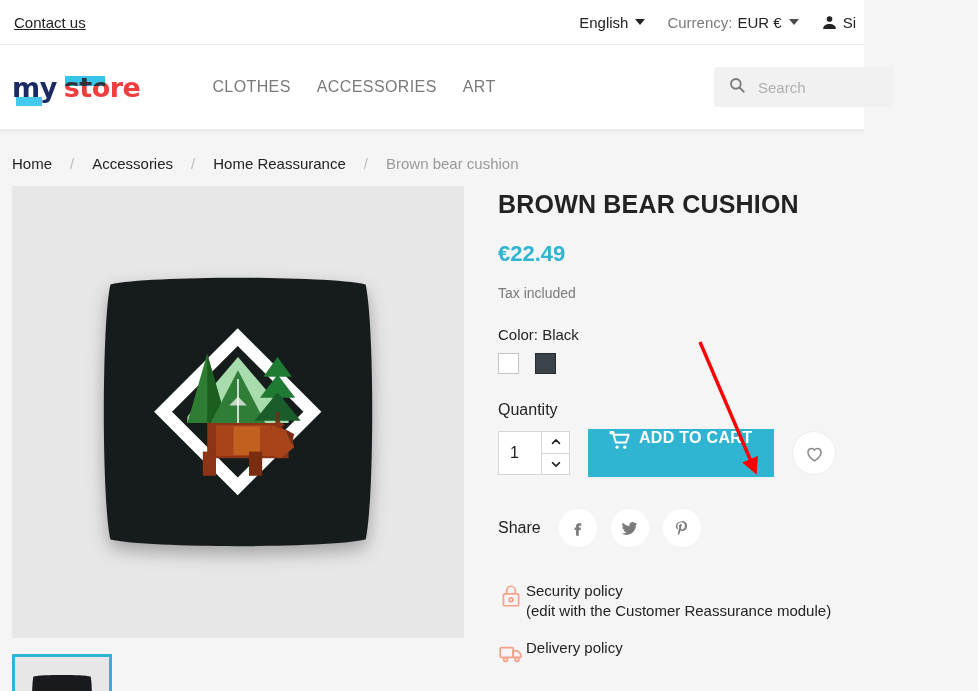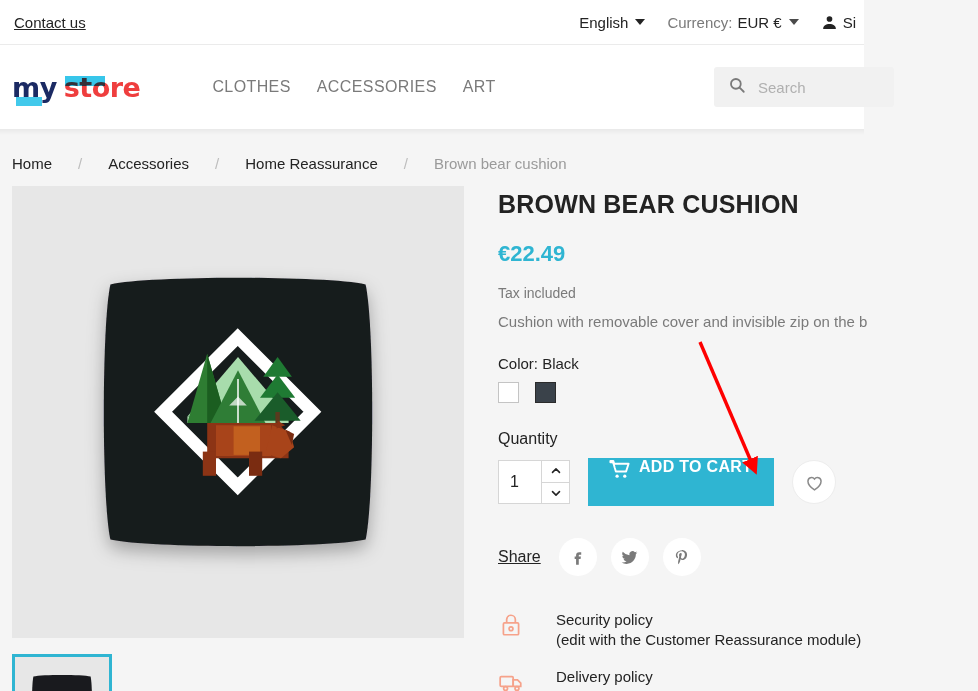--- a/index.html
+++ b/index.html
@@ -73,21 +73,21 @@
   .search-input {
     border: none; background: transparent; outline: none;
     font-size: 15px; color: #9a9a9a; width: 100%;
     font-family: "Liberation Sans", sans-serif;
   }
   .search-input::placeholder { color: #b0b0b0; }
   .header-shadow { height: 6px; background: linear-gradient(#e9e9e9, #f5f5f5); }
 
   
   .breadcrumb {
-    display: flex; align-items: center; gap: 26px;
+    display: flex; align-items: center; gap: 18px;
     padding: 20px 0 14px 12px; font-size: 15px;
   }
   .breadcrumb a { color: #232323; text-decoration: none; cursor: pointer; }
   .breadcrumb .sep { color: #bdbdbd; }
   .breadcrumb .current { color: #9a9a9a; }
 
   
   .main { display: flex; padding: 0 0 0 12px; gap: 34px; }
 
   
@@ -155,30 +155,30 @@
   }
   .wishlist-btn {
     width: 44px; height: 44px; border-radius: 50%; background: #fff;
     border: 1px solid #ededed; display: flex; align-items: center;
     justify-content: center; cursor: pointer;
   }
 
   .share-row {
     display: flex; align-items: center; gap: 14px; margin-top: 32px;
   }
-  .share-label { font-size: 16px; color: #232323; margin-right: 4px; text-decoration: underline; }
+  .share-label { font-size: 16px; color: #232323; margin-right: 4px; }
   .social {
     width: 38px; height: 38px; border-radius: 50%; background: #fff;
     display: flex; align-items: center; justify-content: center;
     cursor: pointer; color: #7a7a7a;
   }
 
   .policies { margin-top: 34px; }
   .policy {
-    display: flex; align-items: flex-start; gap: 30px; margin-bottom: 16px;
+    display: flex; align-items: flex-start; gap: 0; margin-bottom: 16px;
   }
   .policy-icon { width: 28px; flex: 0 0 28px; padding-top: 2px; }
   .policy-text { font-size: 15px; color: #232323; line-height: 1.35; }
   .policy-text .sub { white-space: nowrap; }
 
   
   .annotation {
     position: absolute; left: 0; top: 0; width: 978px; height: 691px;
     pointer-events: none;
   }
@@ -310,21 +310,20 @@
               C26,230 26,70 34,34 Z"></path>
           </svg>
         </div>
       </div>
     </div>
 
     <div class="info">
       <h1 class="product-title">BROWN BEAR CUSHION</h1>
       <div class="price">€22.49</div>
       <div class="tax">Tax included</div>
-      <div class="desc">Cushion with removable cover and invisible zip on the b</div>
 
       <div class="variant">
         <div class="variant-label">Color: Black</div>
         <div class="swatches">
           <div class="swatch white"></div>
           <div class="swatch black"></div>
         </div>
       </div>
 
       <div class="qty-label">Quantity</div>

